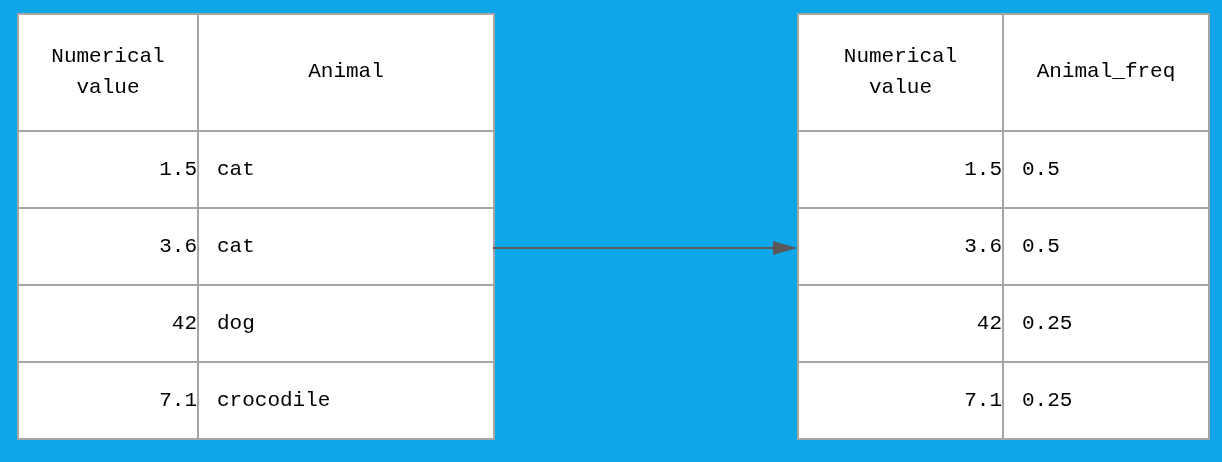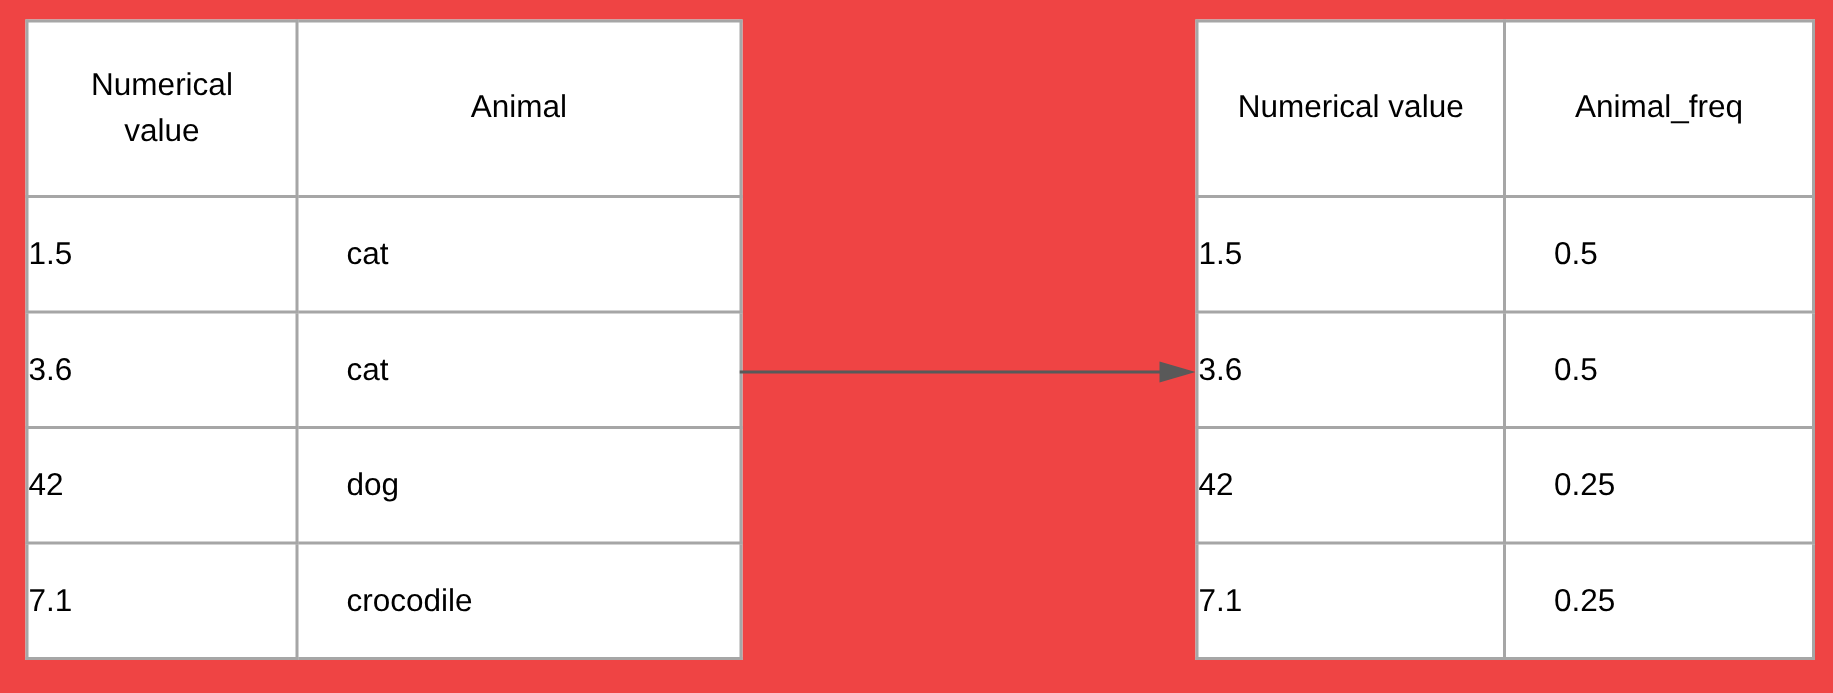--- a/index.html
+++ b/index.html
@@ -1,21 +1,21 @@
 <!DOCTYPE html>
 <html><head>
 <meta charset="utf-8">
 <style>
   html, body { margin: 0; padding: 0; background: #ffffff; }
   .canvas {
     position: relative;
     width: 1222px;
     height: 462px;
-    background: #ef4444;
-    font-family: Liberation Sans, sans-serif;
+    background: #0ea5e9;
+    font-family: Liberation Mono, monospace;
     color: #000000;
     overflow: hidden;
   }
   table.tbl {
     position: absolute;
     top: 13px;
     border-collapse: collapse;
     table-layout: fixed;
     background: #ffffff;
   }
@@ -27,22 +27,22 @@
     padding: 0;
     overflow: hidden;
   }
   .tbl th {
     text-align: center;
     line-height: 1.45;
     padding: 0 14px;
   }
   .tbl thead tr { height: 117px; }
   .tbl tbody tr { height: 77px; }
-  td.num { text-align: left; }
-  td.txt { text-align: left; padding-left: 32px; }
+  td.num { text-align: right; }
+  td.txt { text-align: left; padding-left: 18px; }
   table.left  { left: 17px;  width: 476px; }
   table.right { left: 797px; width: 411px; }
   .left  .c1 { width: 180px; } .left  .c2 { width: 296px; }
   .right .c1 { width: 205px; } .right .c2 { width: 206px; }
   .arrow-label {
     position: absolute;
     left: 493px;
     top: 190px;
     width: 304px;
     text-align: center;

